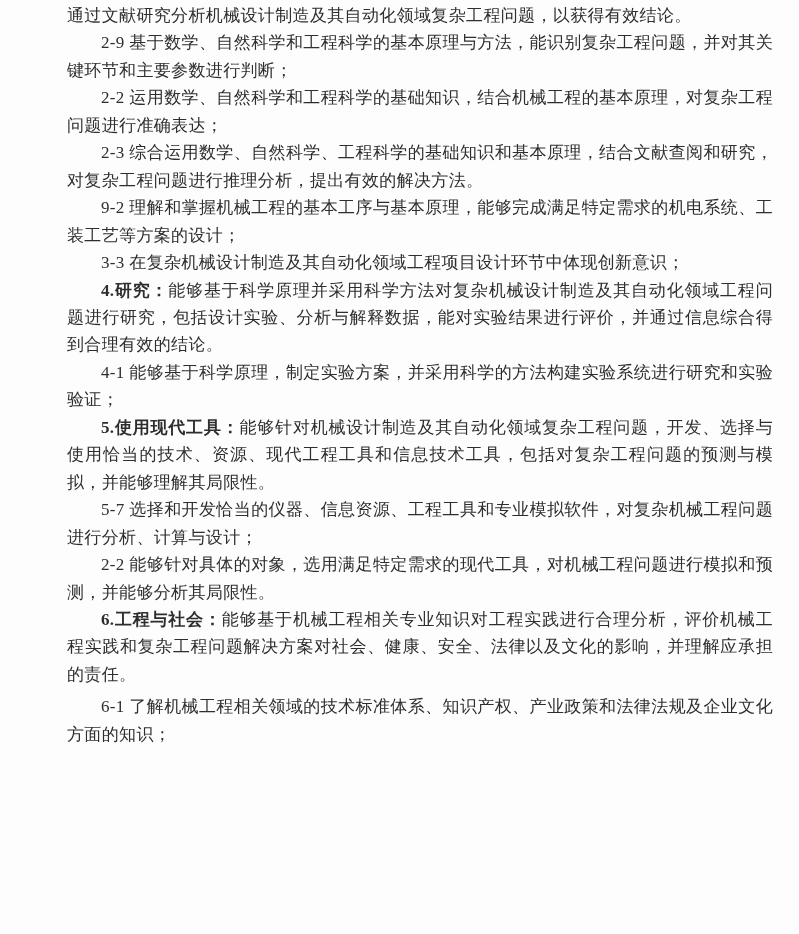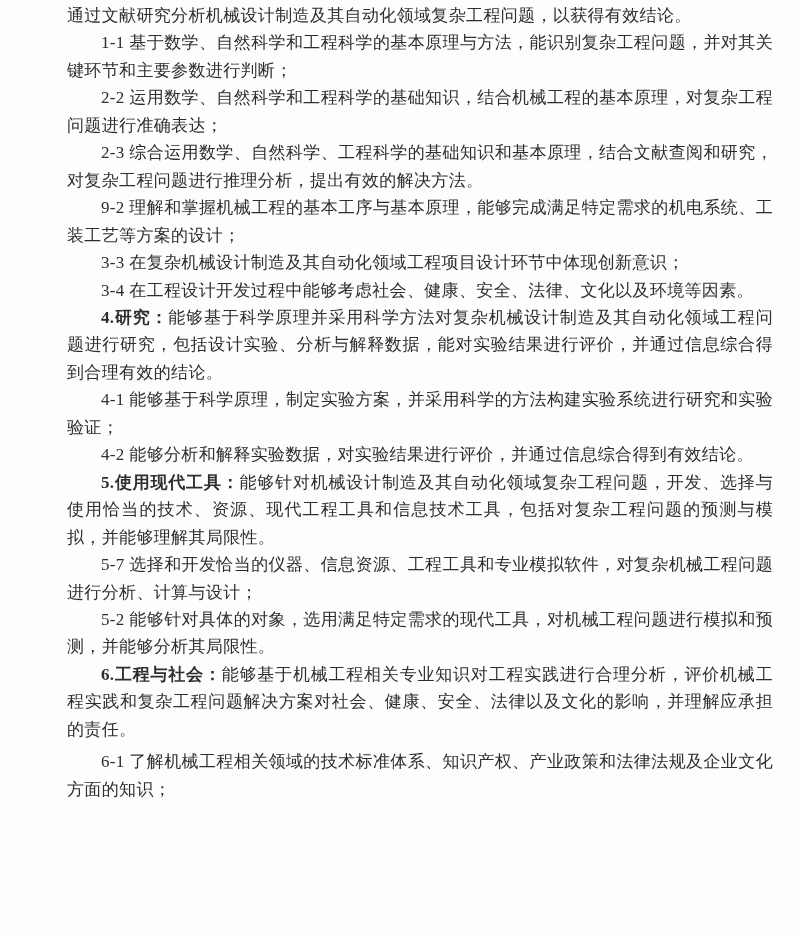--- a/index.html
+++ b/index.html
@@ -43,43 +43,41 @@
     display: none;
   }
 </style>
 </head>
 <body>
 
 <div class="page" style="--page-bg: #fdfdfd; --text-color: #2e2e2e;">
   <div class="doc" id="doc">
   <p class="para"><span class="body-text">通过文献研究分析机械设计制造及其自动化领域复杂工程问题，以获得有效结论。</span></p>
 
-  <p class="para indent"><span class="body-text">1-1 基于数学、自然科学和工程科学的基本原理与方法，能识别复杂工程问题，并对其关键环节和主要参数进行判断；</span></p>
+  <p class="para indent"><span class="body-text">2-9 基于数学、自然科学和工程科学的基本原理与方法，能识别复杂工程问题，并对其关键环节和主要参数进行判断；</span></p>
 
   <p class="para indent"><span class="body-text">2-2 运用数学、自然科学和工程科学的基础知识，结合机械工程的基本原理，对复杂工程问题进行准确表达；</span></p>
 
   <p class="para indent"><span class="body-text">2-3 综合运用数学、自然科学、工程科学的基础知识和基本原理，结合文献查阅和研究，对复杂工程问题进行推理分析，提出有效的解决方法。</span></p>
 
 
 
   <p class="para indent"><span class="body-text">9-2 理解和掌握机械工程的基本工序与基本原理，能够完成满足特定需求的机电系统、工装工艺等方案的设计；</span></p>
 
   <p class="para indent"><span class="body-text">3-3 在复杂机械设计制造及其自动化领域工程项目设计环节中体现创新意识；</span></p>
 
-  <p class="para indent"><span class="body-text">3-4 在工程设计开发过程中能够考虑社会、健康、安全、法律、文化以及环境等因素。</span></p>
 
   <p class="para indent"><strong class="lead">4.研究：</strong><span class="body-text">能够基于科学原理并采用科学方法对复杂机械设计制造及其自动化领域工程问题进行研究，包括设计实验、分析与解释数据，能对实验结果进行评价，并通过信息综合得到合理有效的结论。</span></p>
 
   <p class="para indent"><span class="body-text">4-1 能够基于科学原理，制定实验方案，并采用科学的方法构建实验系统进行研究和实验验证；</span></p>
 
-  <p class="para indent"><span class="body-text">4-2 能够分析和解释实验数据，对实验结果进行评价，并通过信息综合得到有效结论。</span></p>
 
   <p class="para indent"><strong class="lead">5.使用现代工具：</strong><span class="body-text">能够针对机械设计制造及其自动化领域复杂工程问题，开发、选择与使用恰当的技术、资源、现代工程工具和信息技术工具，包括对复杂工程问题的预测与模拟，并能够理解其局限性。</span></p>
 
   <p class="para indent"><span class="body-text">5-7 选择和开发恰当的仪器、信息资源、工程工具和专业模拟软件，对复杂机械工程问题进行分析、计算与设计；</span></p>
 
-  <p class="para indent"><span class="body-text">5-2 能够针对具体的对象，选用满足特定需求的现代工具，对机械工程问题进行模拟和预测，并能够分析其局限性。</span></p>
+  <p class="para indent"><span class="body-text">2-2 能够针对具体的对象，选用满足特定需求的现代工具，对机械工程问题进行模拟和预测，并能够分析其局限性。</span></p>
 
   <p class="para indent"><strong class="lead">6.工程与社会：</strong><span class="body-text">能够基于机械工程相关专业知识对工程实践进行合理分析，评价机械工程实践和复杂工程问题解决方案对社会、健康、安全、法律以及文化的影响，并理解应承担的责任。</span></p>
 
   <p class="para indent space-before"><span class="body-text">6-1 了解机械工程相关领域的技术标准体系、知识产权、产业政策和法律法规及企业文化方面的知识；</span></p>
 </div>
 </div>
 
 </body></html>

